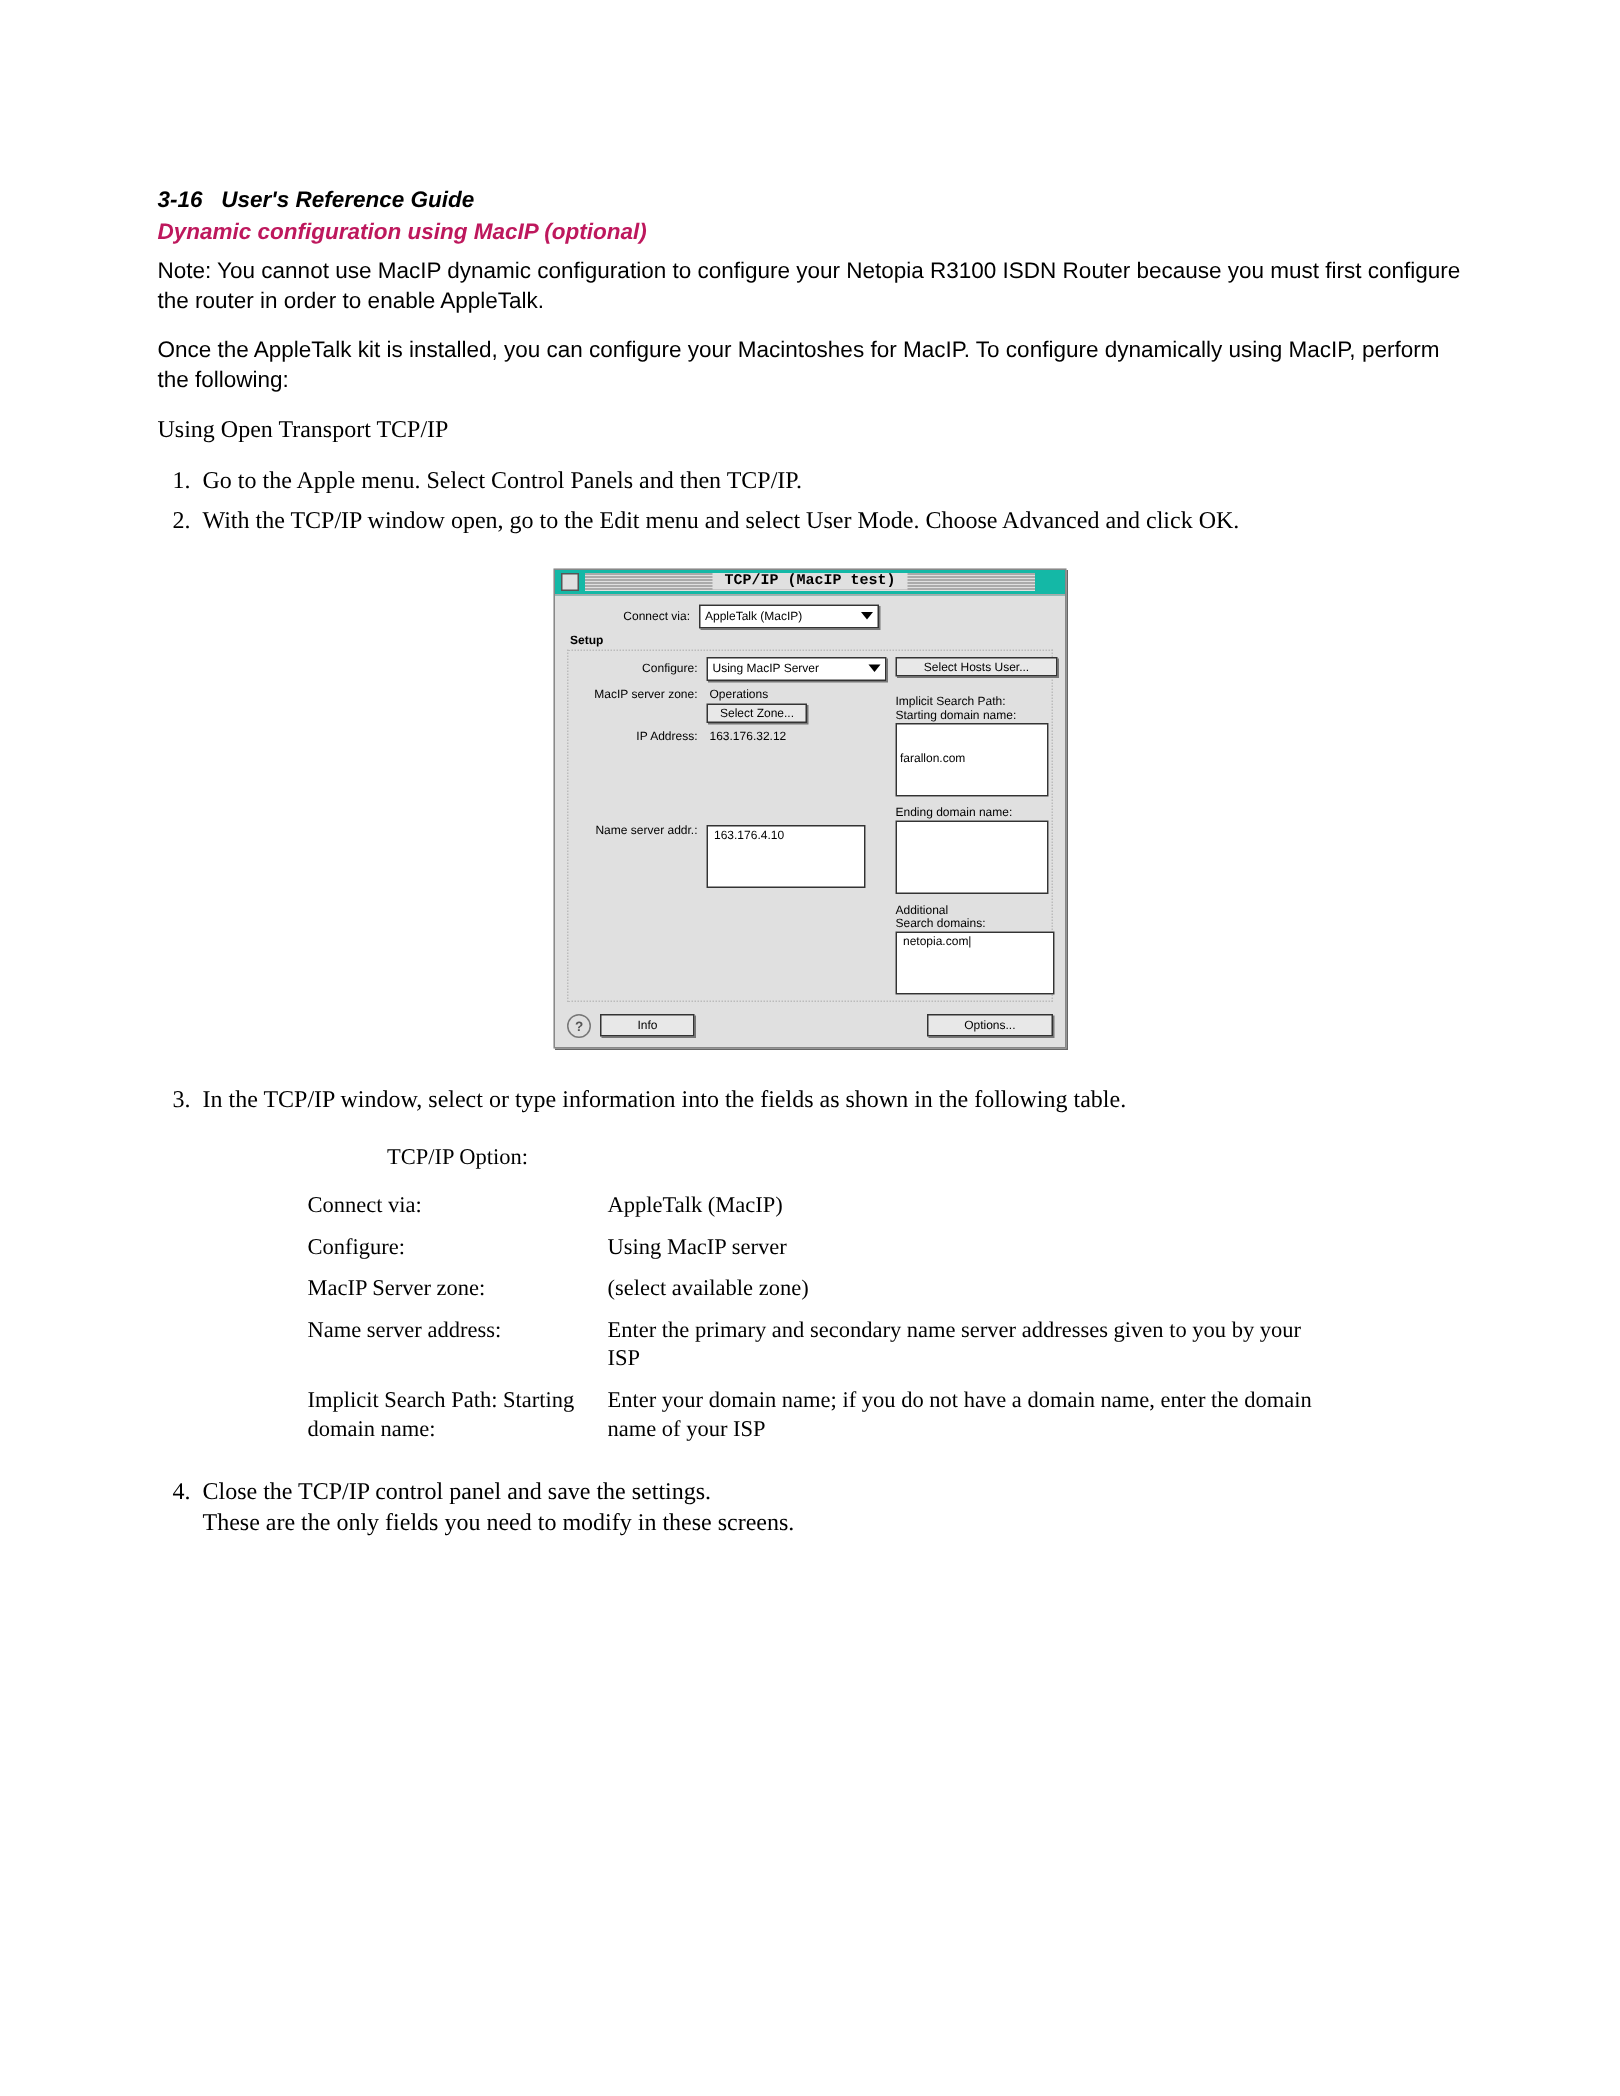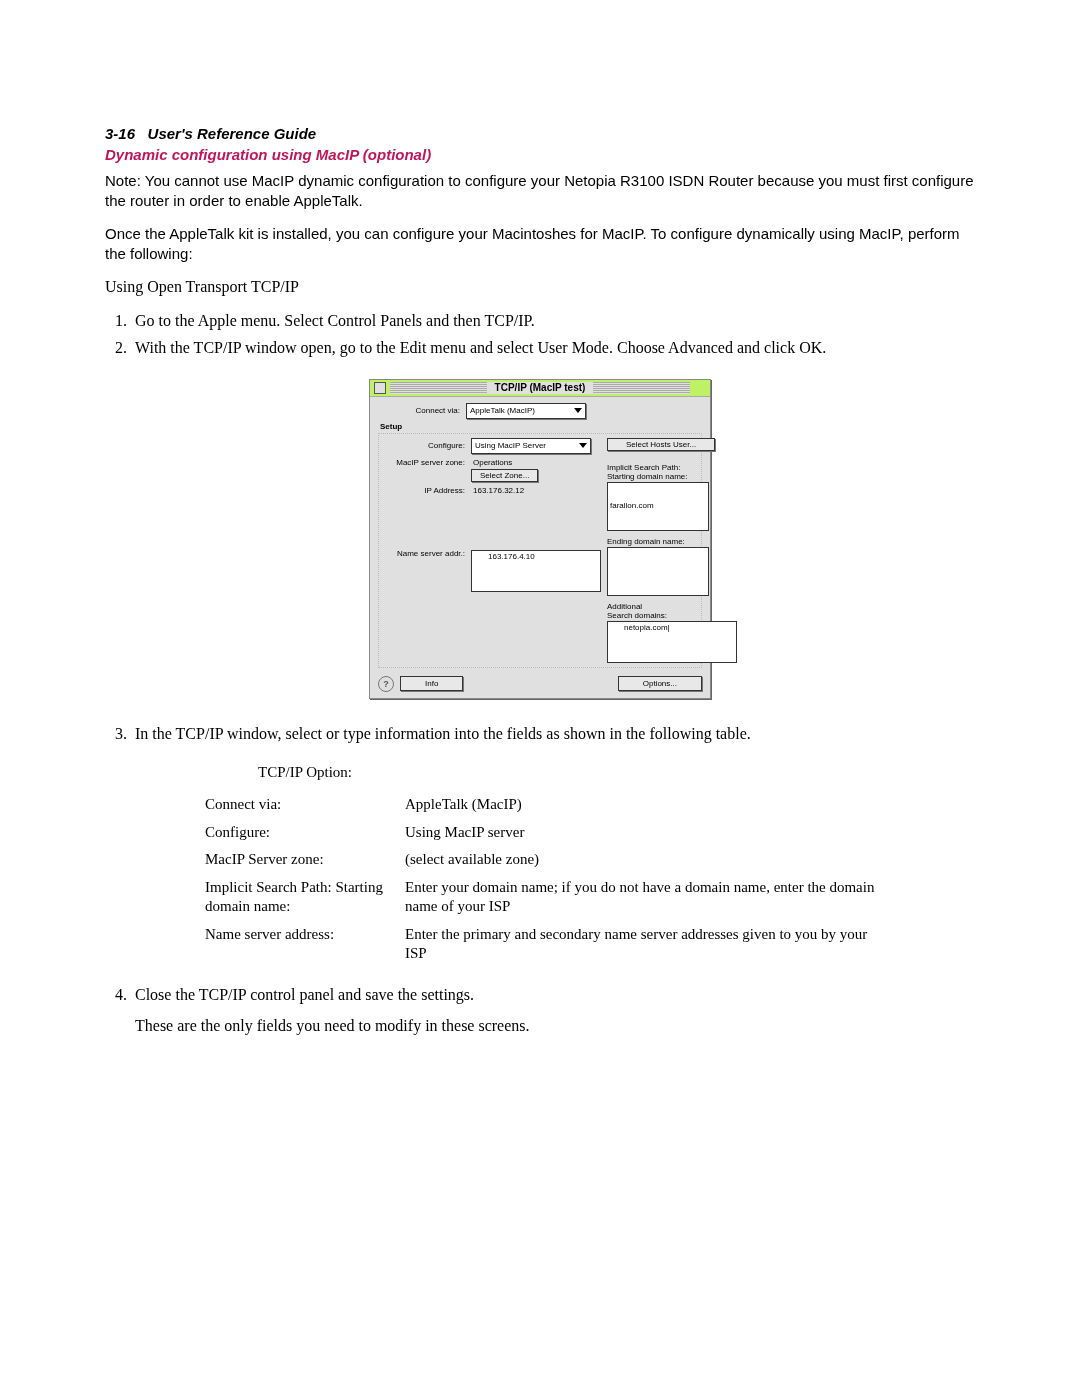--- a/index.html
+++ b/index.html
@@ -57,25 +57,26 @@
     background: #e0e0e0;
     border: 1px solid #888;
     box-shadow: 1px 1px 0 #666;
     font-family: Geneva, "Lucida Grande", sans-serif;
     font-size: 9px;
     color: #000;
   }
   .titlebar {
     position: relative;
     height: 16px;
-    background: #bef264;
+    background: #14b8a6;
     border-bottom: 1px solid #aaa;
     display: flex;
     align-items: center;
     justify-content: center;
+    font-family: Liberation Mono, monospace;
   }
   .titlebar .stripes {
     position: absolute;
     left: 20px;
     right: 20px;
     top: 2px;
     bottom: 2px;
     background: repeating-linear-gradient(
       to bottom, #aaa 0, #aaa 1px, #e0e0e0 1px, #e0e0e0 2px
     );
@@ -161,21 +162,21 @@
     font-size: 8px;
     padding: 18px 2px;
     min-height: 11px;
     width: 96px;
     margin-top: 1px;
   }
   .textarea {
     border: 1px solid #333;
     background: #fff;
     font-size: 8px;
-    padding: 1px 16px;
+    padding: 1px 4px;
     height: 38px;
     width: 96px;
     margin-top: 1px;
   }
   .small-lbl {
     font-size: 8px;
     margin-top: 6px;
   }
   .dlg-footer {
     display: flex;
@@ -322,29 +323,29 @@
     </div>
     <div class="opt-row">
       <div class="c1">Configure:</div>
       <div class="c2">Using MacIP server</div>
     </div>
     <div class="opt-row">
       <div class="c1">MacIP Server zone:</div>
       <div class="c2">(select available zone)</div>
     </div>
     <div class="opt-row">
+      <div class="c1">Name server address:</div>
+      <div class="c2">Enter the primary and secondary name server addresses given to you by your ISP</div>
+    </div>
+    <div class="opt-row">
       <div class="c1">Implicit Search Path: Starting domain name:</div>
       <div class="c2">Enter your domain name; if you do not have a domain name, enter the domain name of your ISP</div>
-    </div>
-    <div class="opt-row">
-      <div class="c1">Name server address:</div>
-      <div class="c2">Enter the primary and secondary name server addresses given to you by your ISP</div>
     </div>
   </div>
 
   <ol class="times" start="4">
     <li>
       <span>Close the TCP/IP control panel and save the settings.</span>
-      <p style="margin-top:10px">These are the only fields you need to modify in these screens.</p>
+      <p style="margin-top:0">These are the only fields you need to modify in these screens.</p>
     </li>
   </ol>
 
 </div>
 
 </body></html>

